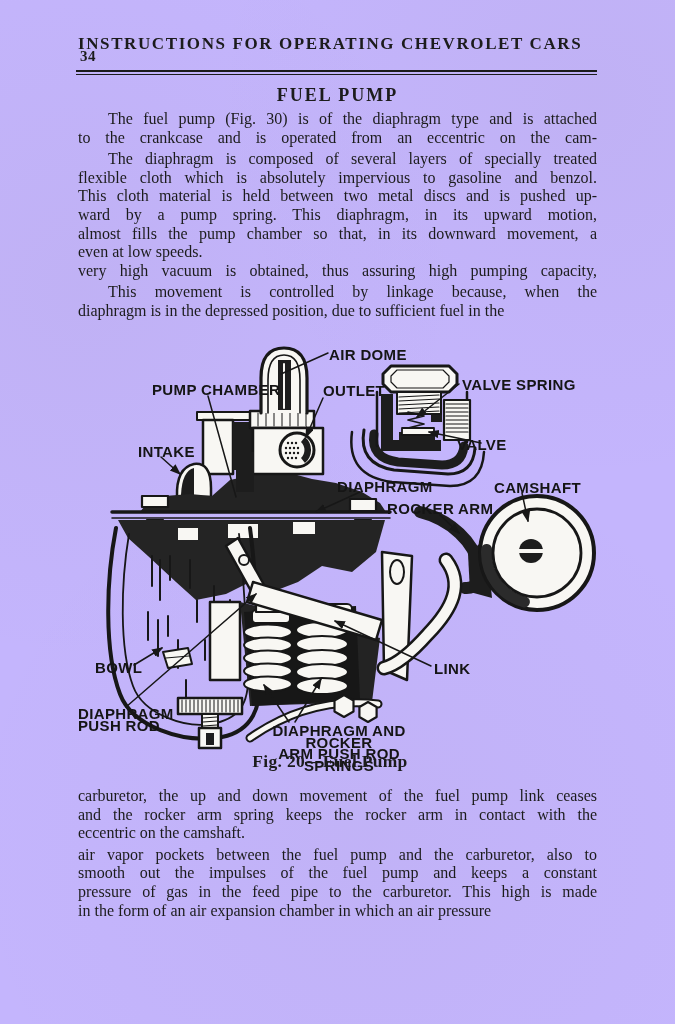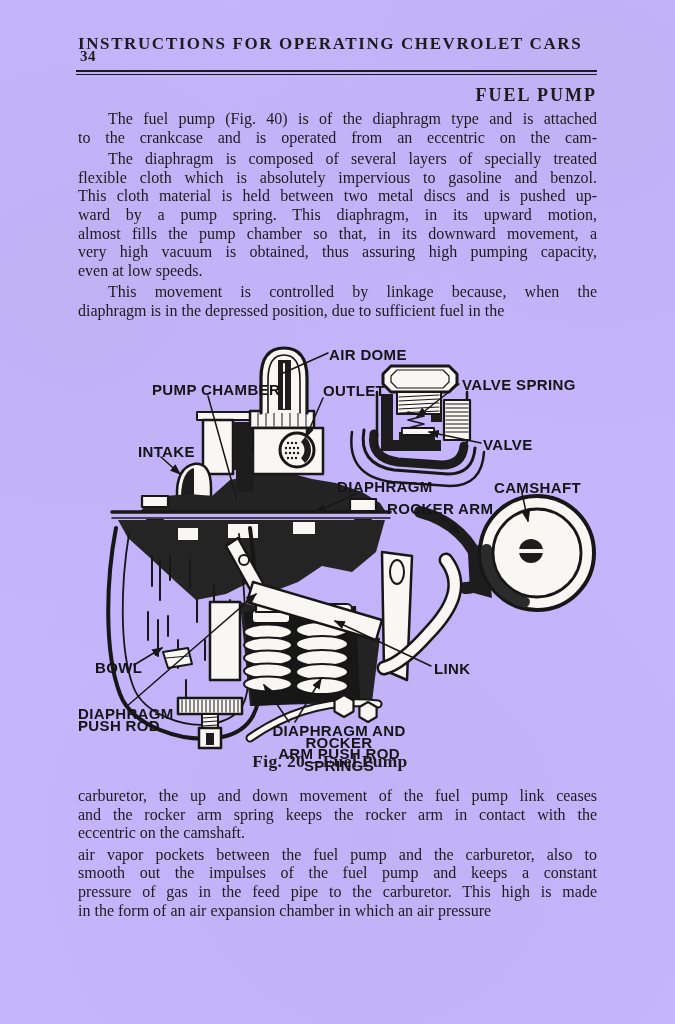--- a/index.html
+++ b/index.html
@@ -22,21 +22,21 @@
   .running-title{
     position:absolute;left:78px;top:34px;width:519px;
     text-align:left;font-size:17px;font-weight:bold;letter-spacing:1.6px;
   }
   .header-rule{
     position:absolute;left:76px;top:70px;width:521px;height:2px;
     border-top:2.5px solid #1b1b1b;border-bottom:1px solid #1b1b1b;
   }
   .section-heading{
     position:absolute;left:78px;top:85px;width:519px;margin:0;
-    text-align:right;font-size:18px;font-weight:bold;letter-spacing:2px;font-family:Liberation Serif, serif;
+    text-align:center;font-size:18px;font-weight:bold;letter-spacing:2px;font-family:Liberation Serif, serif;
   }
   .text-block{position:absolute;left:78px;width:519px;font-size:16px;line-height:18.6px;}
   .text-top{top:110px;}
   .text-bottom{top:787px;}
   .para{margin:0 0 3px 0;}
   .para .line{text-align:justify;text-align-last:justify;text-justify:inter-word;white-space:normal;}
   .para .line.last{text-align-last:left;}
   .para.indent .line.first{text-indent:30px;}
   .figure-area{position:absolute;left:0;top:336px;width:675px;height:420px;}
   .figure-svg{position:absolute;left:0;top:0;}
@@ -57,31 +57,31 @@
 
 <div class="page">
 
   <div class="page-number">34</div>
   <div class="running-title">INSTRUCTIONS FOR OPERATING CHEVROLET CARS</div>
   <div class="header-rule"></div>
   <h1 class="section-heading">FUEL PUMP</h1>
 
   <div class="text-block text-top">
     <div class="para indent">
-        <div class="line first">The fuel pump (Fig. 40) is of the diaphragm type and is attached</div>
+        <div class="line first">The fuel pump (Fig. 30) is of the diaphragm type and is attached</div>
         <div class="line">to the crankcase and is operated from an eccentric on the cam-</div>
       </div>
     <div class="para indent">
         <div class="line first">The diaphragm is composed of several layers of specially treated</div>
         <div class="line">flexible cloth which is absolutely impervious to gasoline and benzol.</div>
         <div class="line">This cloth material is held between two metal discs and is pushed up-</div>
         <div class="line">ward by a pump spring.  This diaphragm, in its upward motion,</div>
         <div class="line">almost fills the pump chamber so that, in its downward movement, a</div>
+        <div class="line last">even at low speeds.</div>
         <div class="line">very high vacuum is obtained, thus assuring high pumping capacity,</div>
-        <div class="line last">even at low speeds.</div>
       </div>
     <div class="para indent">
         <div class="line first">This movement is controlled by linkage because, when the</div>
         <div class="line last">diaphragm is in the depressed position, due to sufficient fuel in the</div>
       </div>
   </div>
 
   <div class="figure-area">
     <svg class="figure-svg" width="675" height="420" viewBox="0 336 675 420" fill="none" stroke="#171717" stroke-linecap="round" stroke-linejoin="round">
       <defs>
@@ -292,21 +292,21 @@
         <line x1="126" y1="707" x2="256" y2="594" marker-end="url(#arr)"></line>
         <line x1="289" y1="722" x2="264" y2="685" marker-end="url(#arr)"></line>
         <line x1="295" y1="722" x2="321" y2="679" marker-end="url(#arr)"></line>
       </g>
     </svg>
 
     <div class="fig-label" style="left:329px;top:10px">AIR DOME</div>
     <div class="fig-label" style="left:152px;top:45px">PUMP CHAMBER</div>
     <div class="fig-label" style="left:323px;top:46px">OUTLET</div>
     <div class="fig-label" style="left:462px;top:40px">VALVE SPRING</div>
-    <div class="fig-label" style="left:483px;top:100px">VALVE</div>
+    <div class="fig-label" style="left:457px;top:100px">VALVE</div>
     <div class="fig-label" style="left:138px;top:107px">INTAKE</div>
     <div class="fig-label" style="left:337px;top:142px">DIAPHRAGM</div>
     <div class="fig-label" style="left:387px;top:164px">ROCKER ARM</div>
     <div class="fig-label" style="left:494px;top:143px">CAMSHAFT</div>
     <div class="fig-label" style="left:95px;top:323px">BOWL</div>
     <div class="fig-label" style="left:434px;top:324px">LINK</div>
     <div class="fig-label two-line" style="left:78px;top:372px">
       <div>DIAPHRAGM</div>
       <div>PUSH ROD</div>
     </div>

